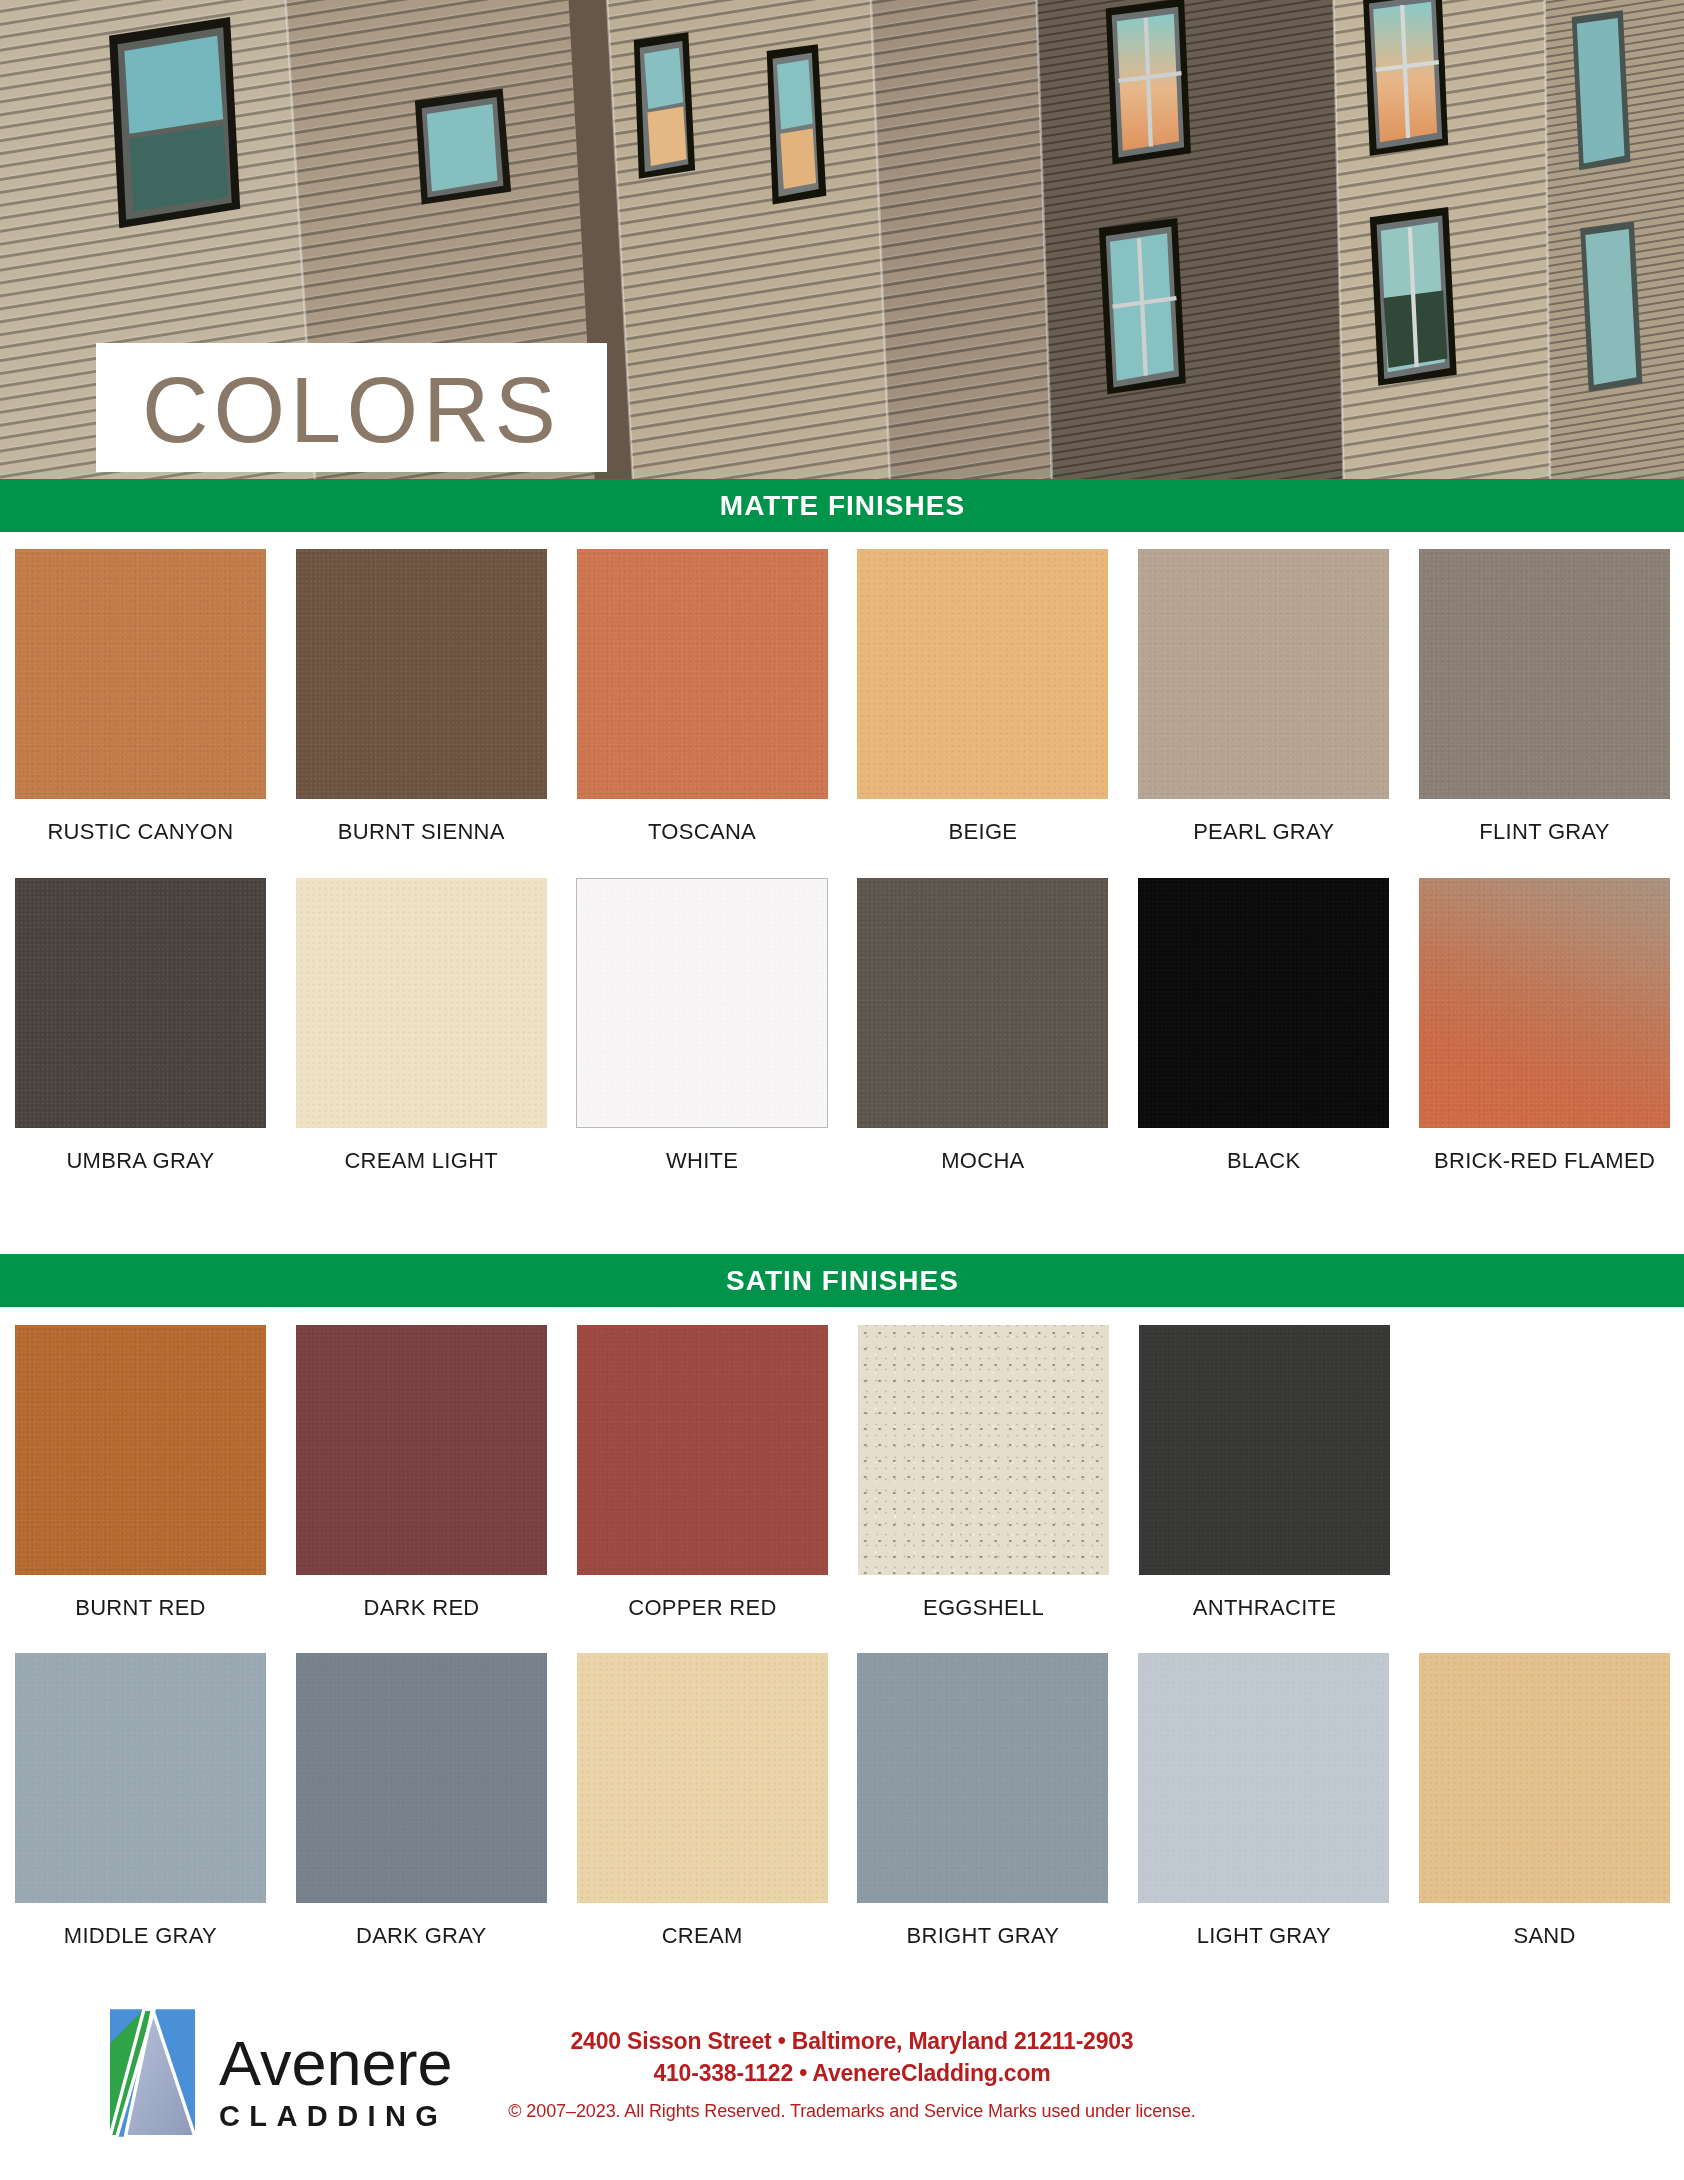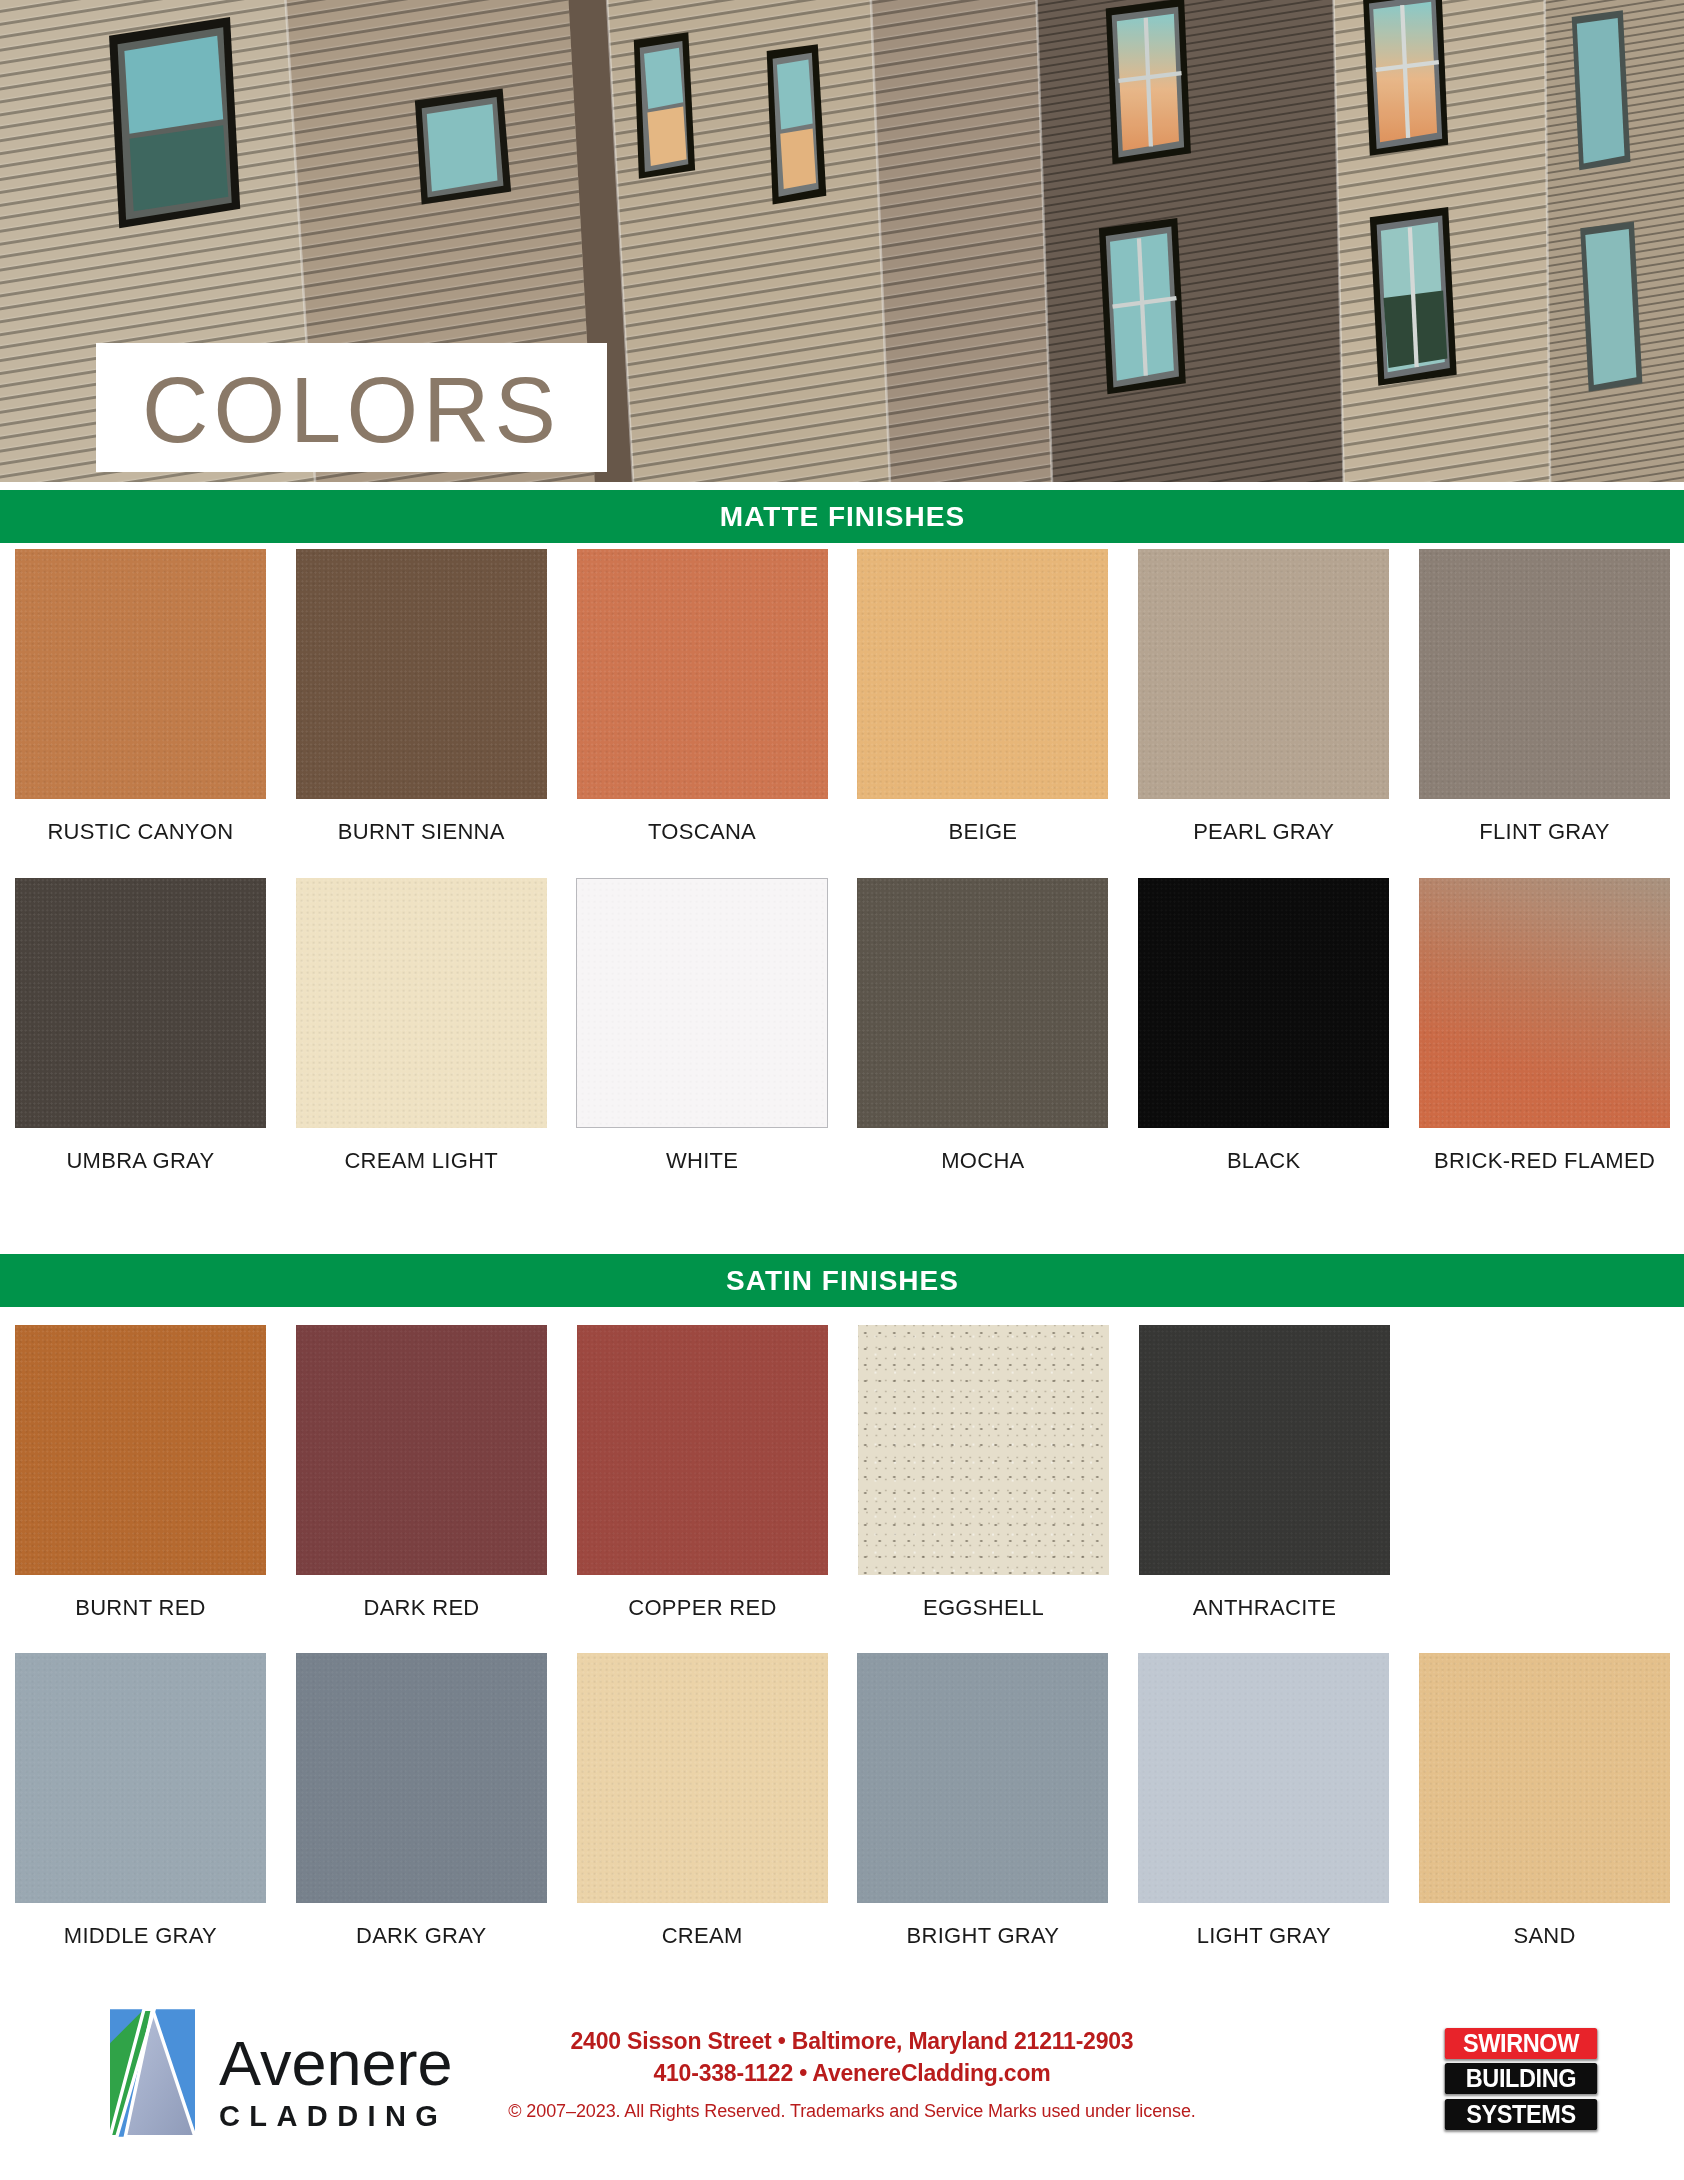--- a/index.html
+++ b/index.html
@@ -27,21 +27,21 @@
     letter-spacing:5.1px;color:#8a7968;
   }
 
   
   .sectionbar{
     position:absolute;left:0;width:1685px;height:53px;
     background:#00934a;color:#ffffff;
     display:flex;align-items:center;justify-content:center;
     font-size:28px;font-weight:bold;letter-spacing:1px;
   }
-  #bar-matte{top:490px;}
+  #bar-matte{top:479px;}
   #bar-satin{top:1254px;}
 
   
   .grid{position:absolute;left:0;width:1685px;display:flex;}
   .cell{width:281px;display:flex;flex-direction:column;align-items:center;}
   .sw{
     width:251px;height:250px;position:relative;overflow:hidden;
     background-repeat:no-repeat;
   }
   .sw .grain{
@@ -425,22 +425,17 @@
         <div class="logo-sub">CLADDING</div>
       </div>
     </div>
 
     <div class="contact">
       <div class="l1">2400 Sisson Street • Baltimore, Maryland 21211-2903</div>
       <div class="l2">410-338-1122 • AvenereCladding.com</div>
       <div class="l3">© 2007–2023. All Rights Reserved. Trademarks and Service Marks used under license.</div>
     </div>
 
-    <div class="swirnow">
-      <div class="sw-bar sw-red">SWIRNOW</div>
-      <div class="sw-bar sw-blk">BUILDING</div>
-      <div class="sw-bar sw-blk">SYSTEMS</div>
-    </div>
 
   </div>
 
 </div>
 
 
 </body></html>

